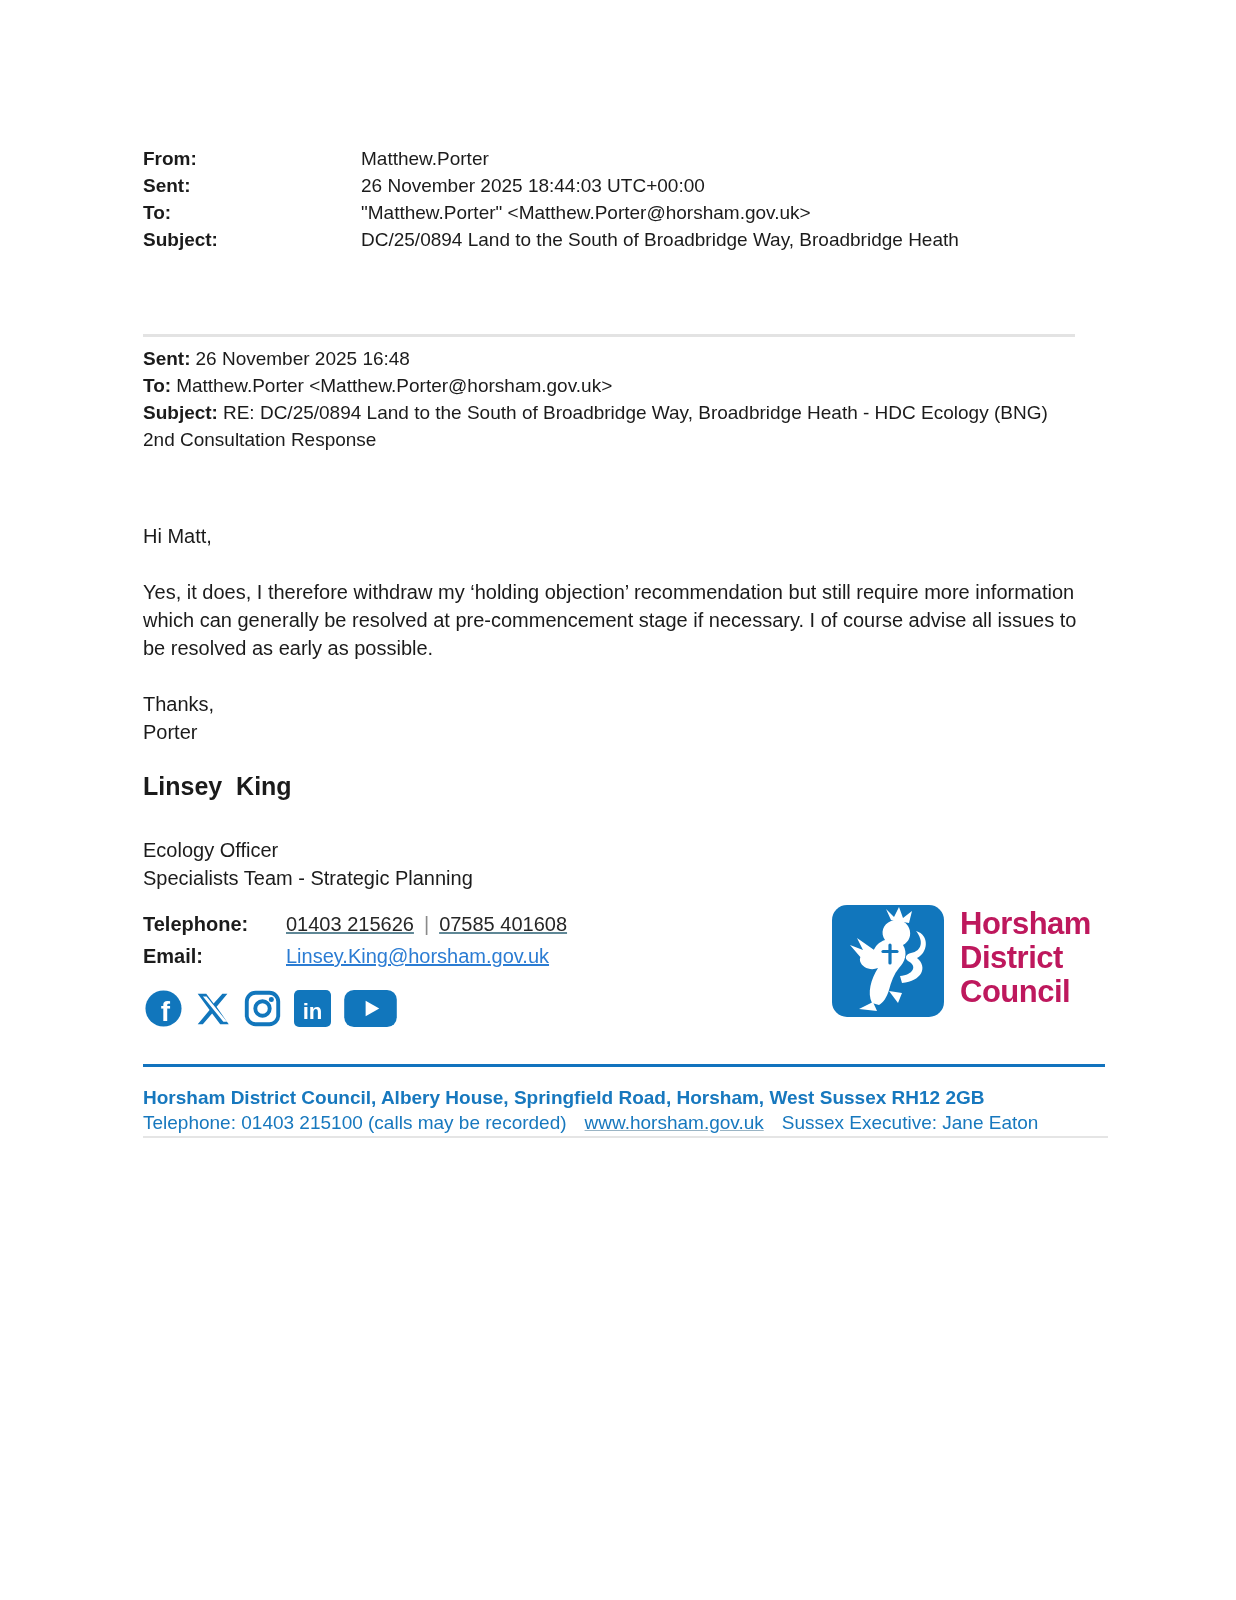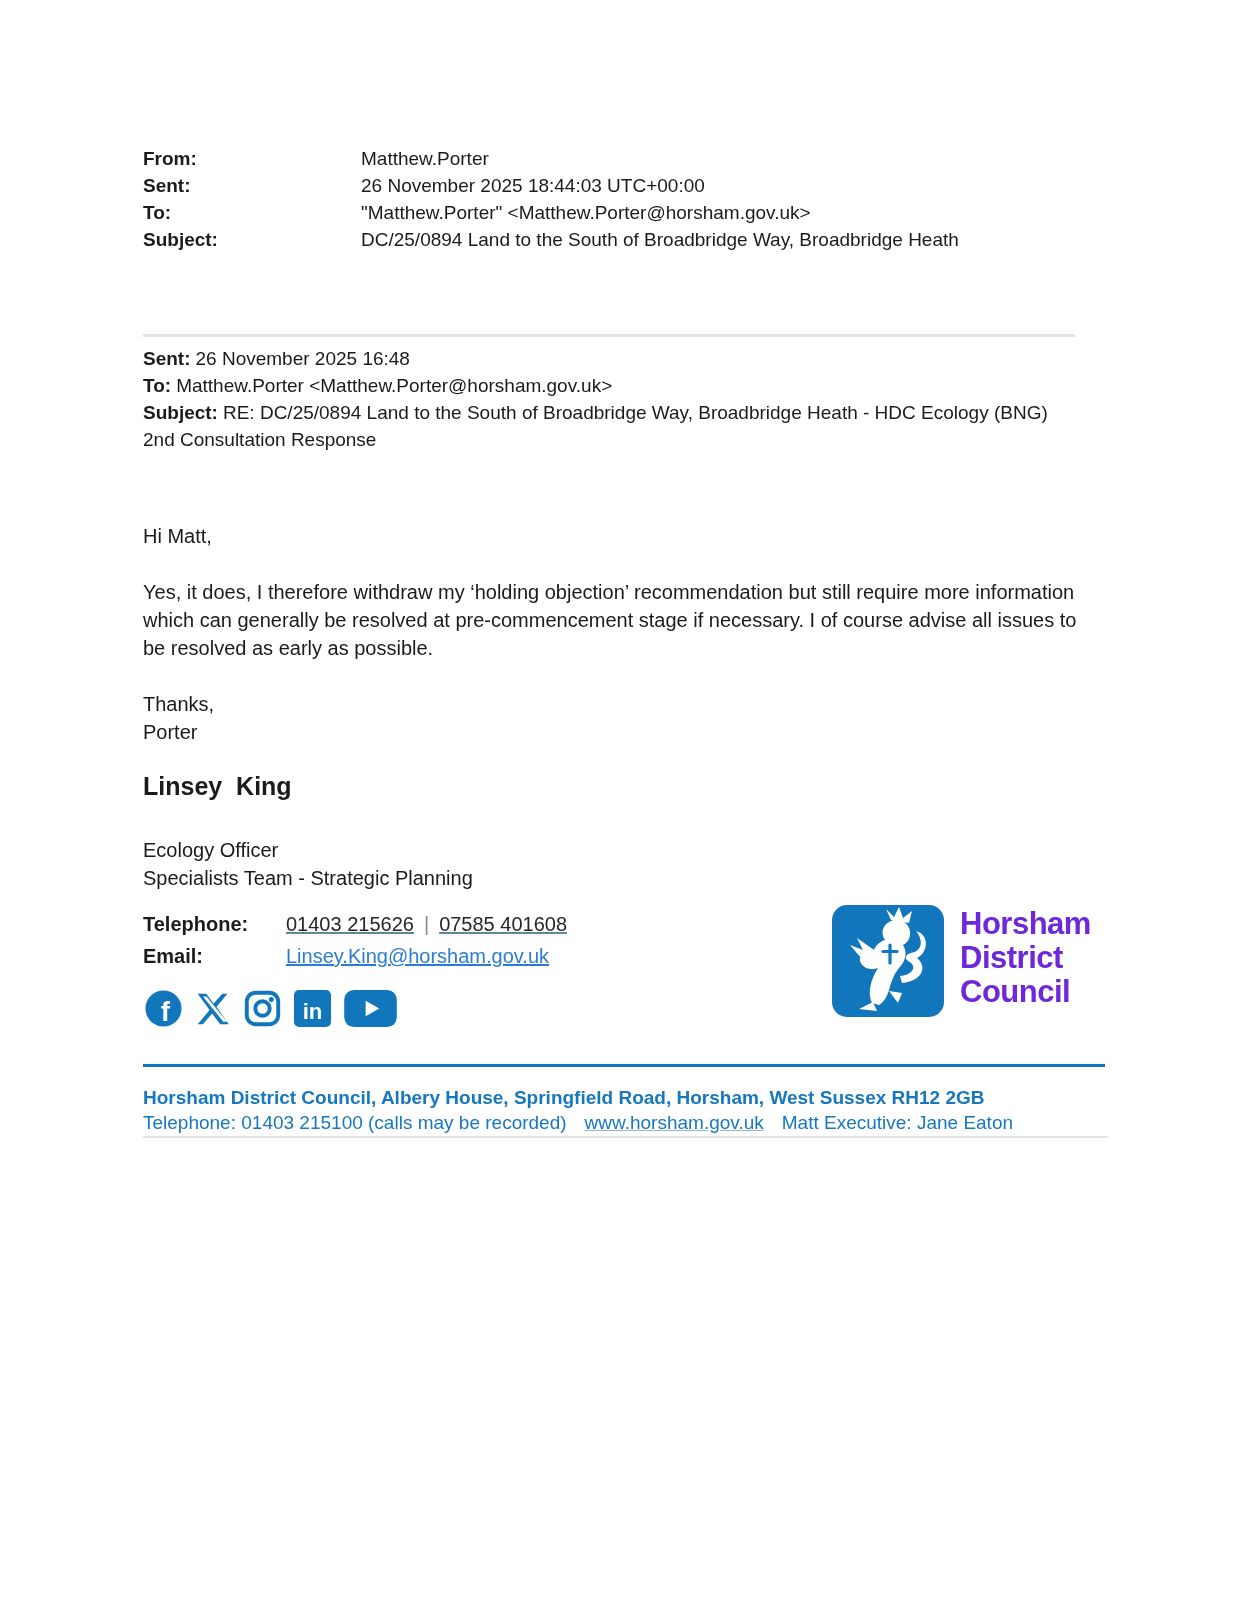--- a/index.html
+++ b/index.html
@@ -42,21 +42,21 @@
   .phone-sep { color: #8a8a8a; margin: 0 10px; }
   a.email-link { color: #2b7cd3; text-decoration: underline; cursor: pointer; }
 
   
   .social-row { position: absolute; left: 145px; top: 990px; display: flex; align-items: center; gap: 13px; }
   .social-row svg { display: block; cursor: pointer; }
 
   
   .logo { position: absolute; left: 832px; top: 905px; display: flex; align-items: flex-start; }
   .logo-square { width: 112px; height: 112px; flex: 0 0 auto; }
-  .logo-text { margin-left: 16px; padding-top: 2px; font-size: 31px; line-height: 34px; font-weight: bold; color: #6d28d9; letter-spacing: -0.5px; }
+  .logo-text { margin-left: 16px; padding-top: 2px; font-size: 31px; line-height: 34px; font-weight: bold; color: #be185d; letter-spacing: -0.5px; }
 
   
   .rule-blue { position: absolute; left: 143px; top: 1064px; width: 962px; height: 3px; background: #1273be; }
   .footer-address { position: absolute; left: 143px; top: 1087px; width: 960px; font-size: 19px; font-weight: bold; color: #1778be; }
   .footer-info { position: absolute; left: 143px; top: 1112px; width: 960px; font-size: 19px; color: #1778be; }
   .footer-info .seg { margin-right: 18px; }
   a.web-link { color: #1778be; text-decoration: underline; text-decoration-color: #9ab4c4; cursor: pointer; }
   .rule-gray { position: absolute; left: 143px; top: 1136px; width: 965px; height: 2px; background: #e5e5e5; }
 </style>
 </head>
@@ -169,17 +169,17 @@
     <div class="logo-text">
       <div>Horsham</div>
       <div>District</div>
       <div>Council</div>
     </div>
   </div>
 
   <div class="rule-blue"></div>
   <div class="footer-address">Horsham District Council, Albery House, Springfield Road, Horsham, West Sussex RH12 2GB</div>
   <div class="footer-info">
-    <span class="seg">Telephone: 01403 215100 (calls may be recorded)</span><a class="web-link seg">www.horsham.gov.uk</a><span>Matt Executive: Jane Eaton</span>
+    <span class="seg">Telephone: 01403 215100 (calls may be recorded)</span><a class="web-link seg">www.horsham.gov.uk</a><span>Sussex Executive: Jane Eaton</span>
   </div>
   <div class="rule-gray"></div>
 
 </div>
 
 </body></html>

